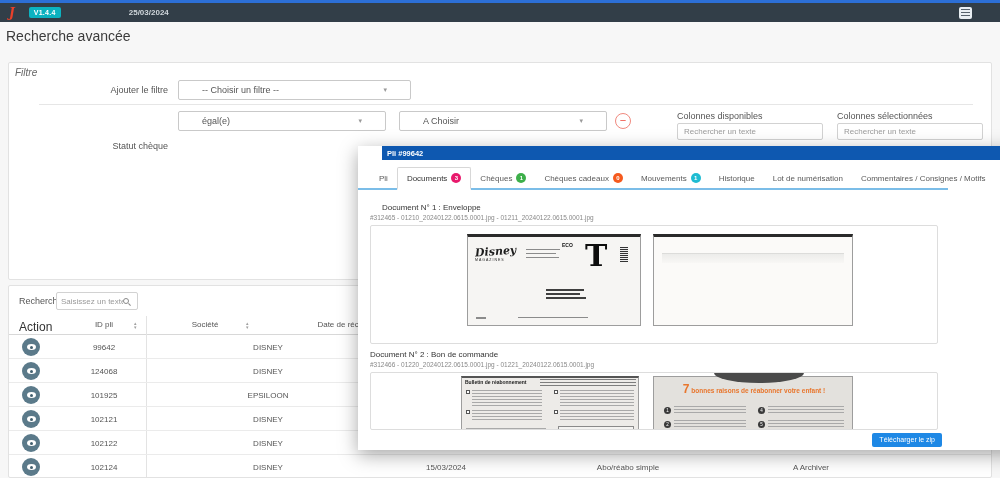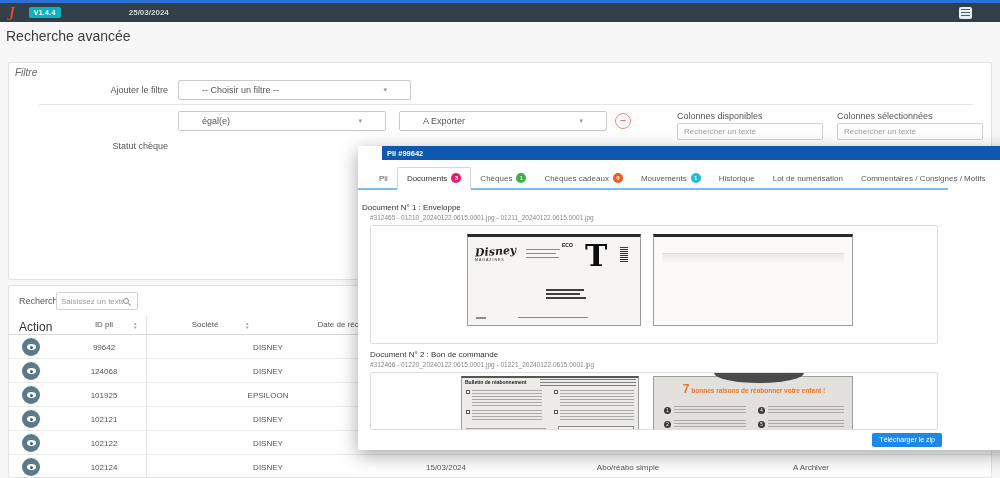--- a/index.html
+++ b/index.html
@@ -126,21 +126,21 @@
   </div>
 
   <div class="abs divider" style="left:30px; top:41px; width:934px;"></div>
 
   <div class="abs flabel" style="top:53px;margin-top:25px;">Statut chèque</div>
   <div class="abs sel" style="left:169px; top:48px; width:208px;">
     <span>égal(e)</span>
       <span class="cv">▾</span>
   </div>
   <div class="abs sel" style="left:390px; top:48px; width:208px;">
-    <span>A Exporter</span>
+    <span>A Choisir</span>
       <span class="cv">▾</span>
   </div>
   <div class="abs minus-btn" style="left:606px; top:50px;">−</div>
 
   <div class="abs collbl" style="left:668px; top:48px;">Colonnes disponibles</div>
   <input class="abs tinput" style="left: 668px; top: 60px;" placeholder="Rechercher un texte">
   <div class="abs listbox" style="left:668px; top:84px;">
     <span class="sb"><span>▴</span><span class="dn">▾</span></span>
   </div>
 
@@ -270,21 +270,21 @@
         <span>Historique</span>
       </span>
     <span class="tab">
         <span>Lot de numérisation</span>
       </span>
     <span class="tab">
         <span>Commentaires / Consignes / Motifs</span>
       </span>
   </div>
 
-  <div class="abs doc-title" style="left:4px; top:57px;">Document N° 1 : Enveloppe</div>
+  <div class="abs doc-title" style="left:24px; top:57px;">Document N° 1 : Enveloppe</div>
   <div class="abs doc-file" style="left:12px; top:68px;">#312465 - 01210_20240122.0615.0001.jpg - 01211_20240122.0615.0001.jpg</div>
   <div class="abs doc-box" style="left:12px; top:79px; width:568px; height:119px;">
 
     <div class="scan env" style="left:96px; top:8px; width:174px; height:92px;">
       <div class="abs" style="left:7px; top:4px;">
         <span class="disney">Disney</span>
         <div class="disney-sub">MAGAZINES</div>
       </div>
       <span class="abs eco" style="left:94px; top:5px;">ECO</span>
       <span class="abs bigT" style="left:117px; top:6px;">T</span>

